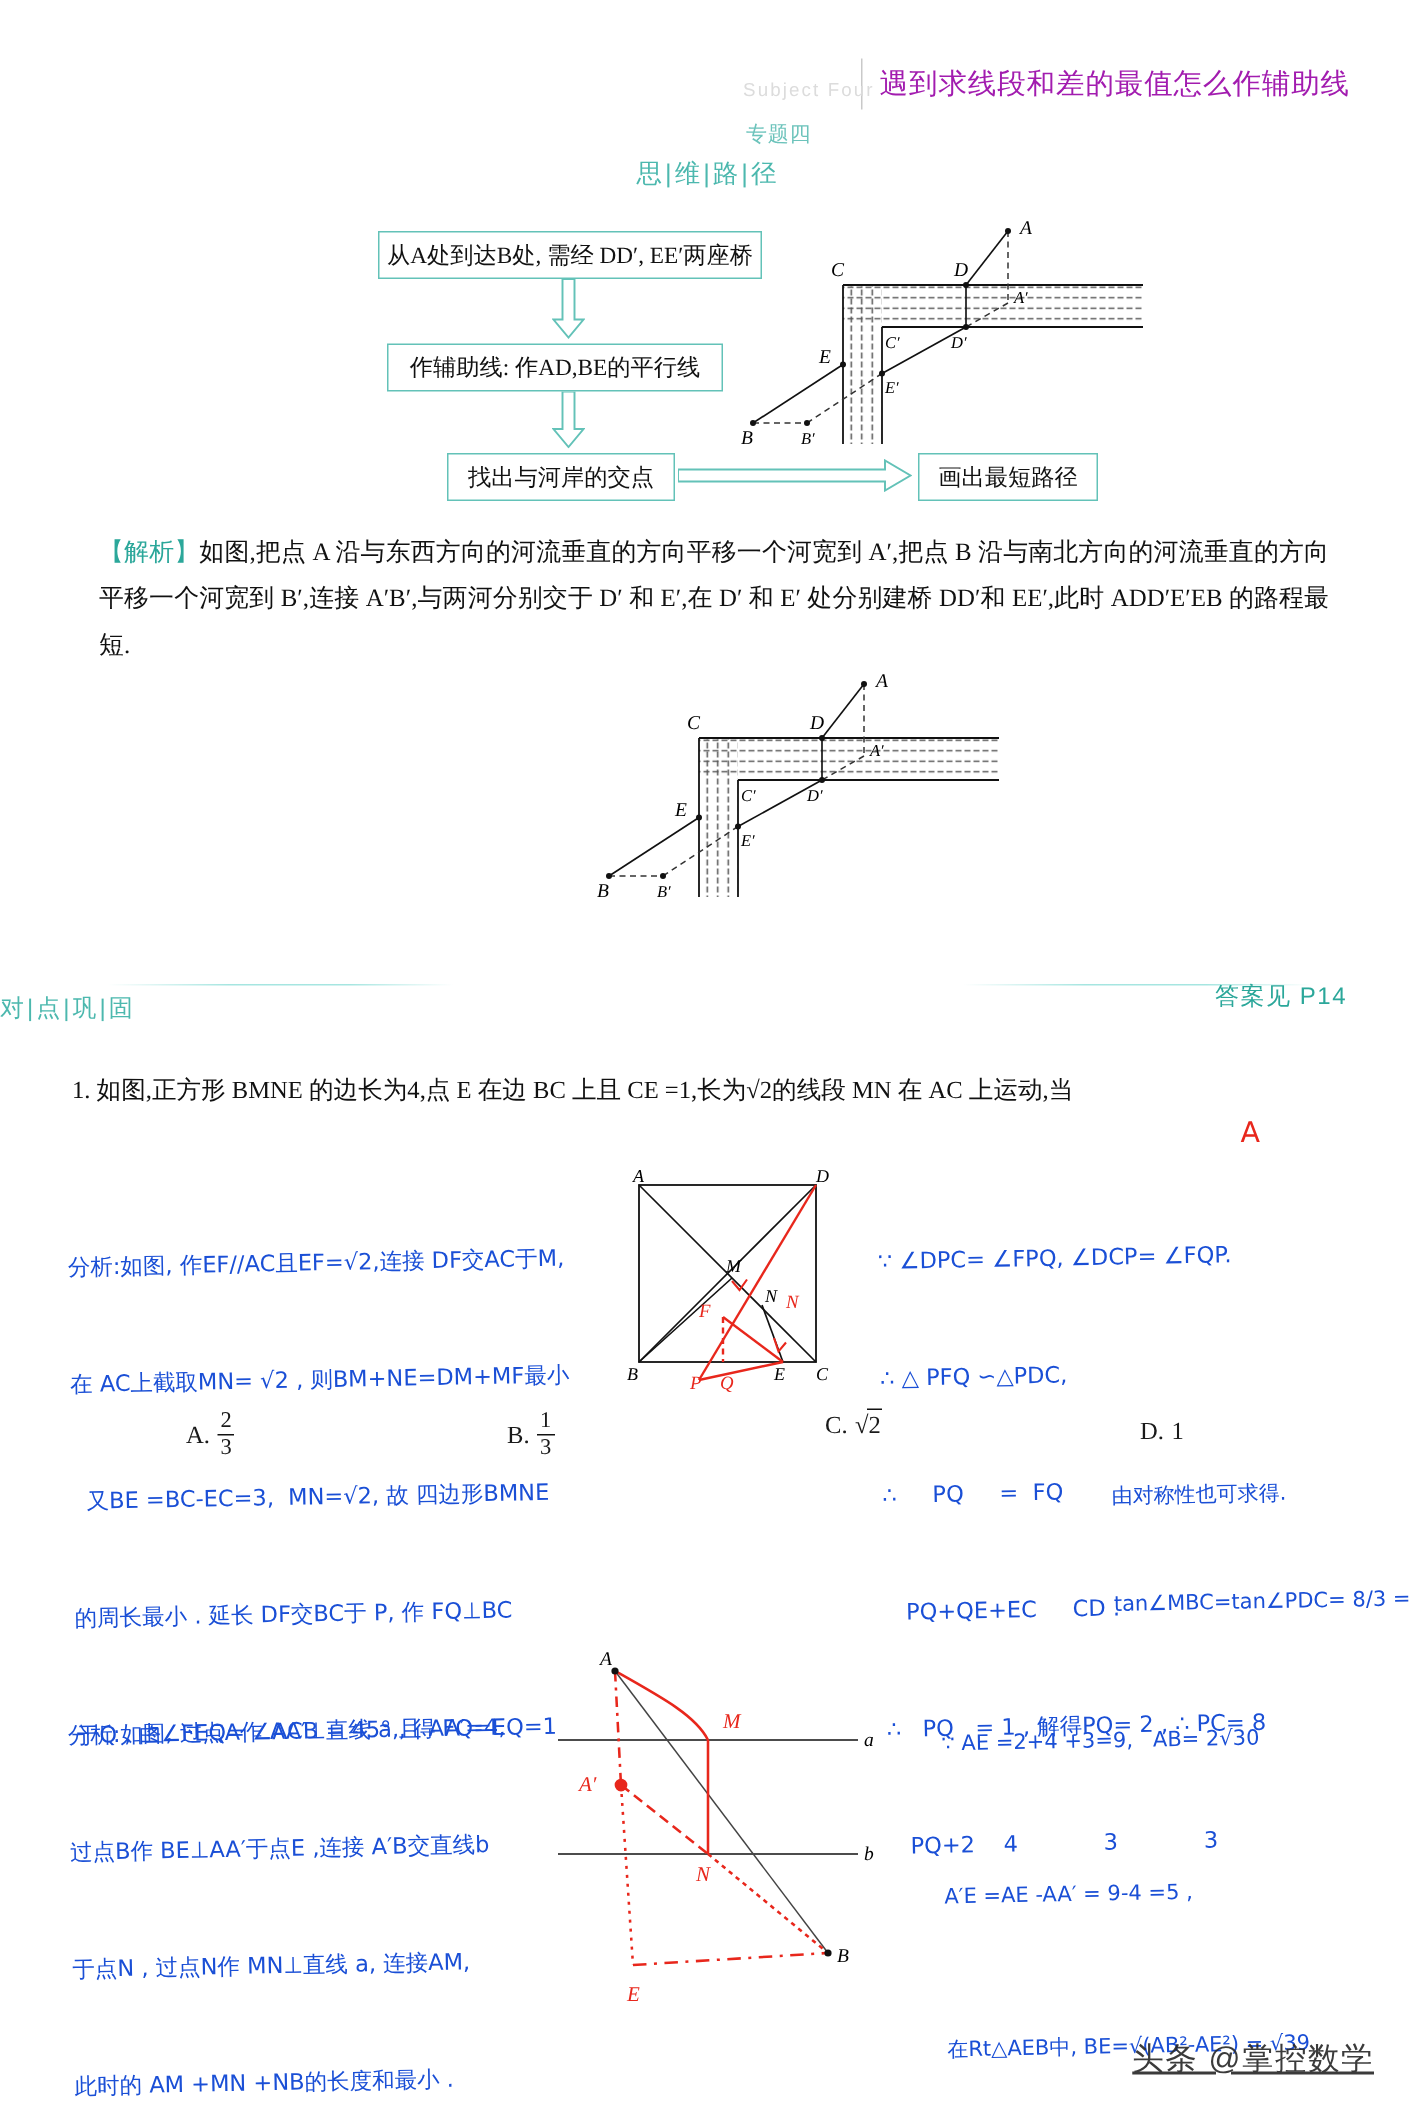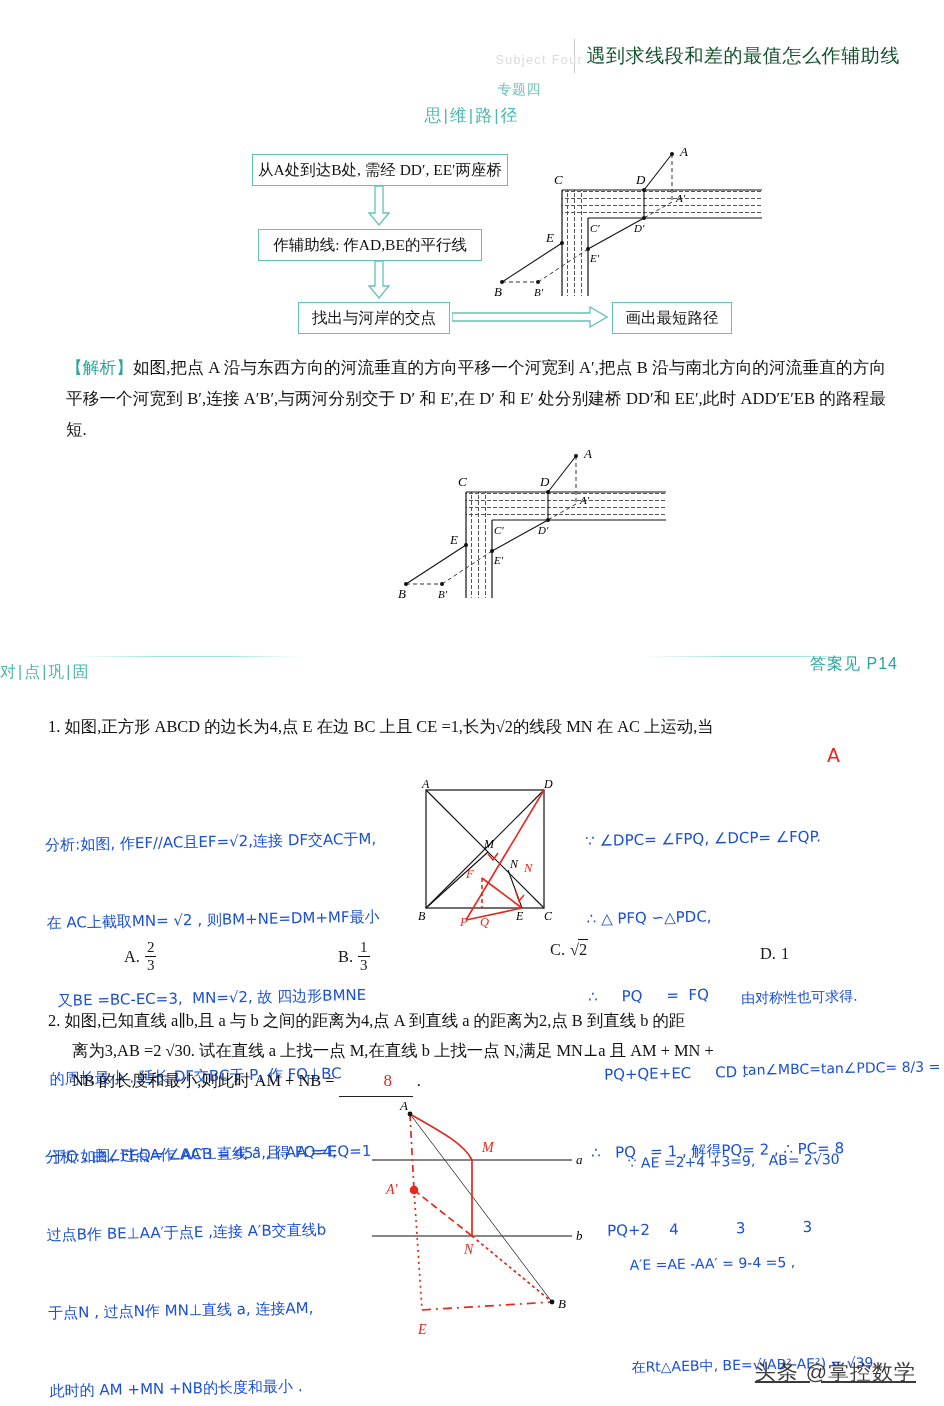--- a/index.html
+++ b/index.html
@@ -9,21 +9,21 @@
 
   
   .header{position:absolute;left:0;top:36px;width:944px;height:46px;}
   .hdr-inner{position:absolute;right:44px;top:0;display:flex;align-items:center;gap:11px;}
   .subj{position:relative;width:66px;height:40px;}
   .subj-cn{position:absolute;left:0;top:2px;font-size:14px;color:#6cc3bb;
            font-family:"Liberation Sans",sans-serif;letter-spacing:.5px;line-height:1;margin-top:44px;}
   .subj-en{position:absolute;left:-2px;top:18px;font-size:12.5px;color:#dcdcdc;
            font-family:"Liberation Sans",sans-serif;letter-spacing:1.4px;line-height:1;white-space:nowrap;}
   .hdr-div{width:1px;height:34px;background:#c9c9c9;}
-  .hdr-title{font-size:19px;color:#14532d;font-family:Liberation Serif, serif;
+  .hdr-title{font-size:19px;color:#a21caf;font-family:Liberation Serif, serif;
              letter-spacing:.6px;white-space:nowrap;}
 
   
   .swlj{position:absolute;left:0;top:104px;width:944px;text-align:center;
         font-size:17px;color:#4cb8ae;letter-spacing:2px;
         font-family:"Liberation Sans",sans-serif;}
 
   
   .flow{position:absolute;left:0;top:144px;width:944px;height:196px;}
   .fbox{position:absolute;border:1.3px solid #63c2b8;background:#fff;
@@ -222,21 +222,21 @@
 
   <div class="bannerwrap">
     <div class="bnline l"></div>
     <div class="bnline r"></div>
     <div class="ans-p">答案见 P14</div>
   </div>
   <div class="duidian">对|点|巩|固</div>
 
   <div class="q q1">
     <span>1.</span>
-    <span>如图,正方形 ABCD 的边长为4,点 E 在边 BC 上且 CE =1,长为√2的线段 MN 在 AC 上运动,当</span>
+    <span>如图,正方形 BMNE 的边长为4,点 E 在边 BC 上且 CE =1,长为√2的线段 MN 在 AC 上运动,当</span>
   </div>
   <div class="hw-a" style="left:827px;top:744px;">A</div>
 
   <svg class="fig" style="left:404px;top:780px;" width="176" height="148" viewBox="0 0 176 148">
     <rect x="22" y="10" width="118" height="118" fill="none" stroke="#111" stroke-width="1.2"></rect>
     <line x1="22" y1="10" x2="140" y2="128" stroke="#111" stroke-width="1.1"></line>
     <line x1="140" y1="10" x2="22" y2="128" stroke="#111" stroke-width="1.1"></line>
     <line x1="22" y1="128" x2="118" y2="128" stroke="#111" stroke-width="0"></line>
 
     <line x1="22" y1="128" x2="84" y2="72" stroke="#111" stroke-width="1.1"></line>
@@ -307,30 +307,20 @@
       <span class="lb">D.</span>
       <span>1</span>
     </div>
   </div>
 
   <div class="hw small" style="left:740px;top:938px;width:210px;">
     <div>由对称性也可求得.</div>
     <div>tan∠MBC=tan∠PDC= 8/3 = 2</div>
   </div>
 
-  <div class="q q2">
-    <span>2.</span>
-    <span>如图,已知直线 a∥b,且 a 与 b 之间的距离为4,点 A 到直线 a 的距离为2,点 B 到直线 b 的距</span>
-    <span class="indent">离为3,AB =2 √30. 试在直线 a 上找一点 M,在直线 b 上找一点 N,满足 MN⊥a 且 AM + MN +</span>
-    <span class="indent">
-      <span>NB 的长度和最小,则此时 AM + NB =</span>
-      <span class="blank-u">8</span>
-      <span>.</span>
-    </span>
-  </div>
 
   <svg class="fig" style="left:372px;top:1090px;" width="248" height="260" viewBox="0 0 248 260">
     <line x1="0" y1="70" x2="200" y2="70" stroke="#111" stroke-width="1.1"></line>
     <line x1="0" y1="146" x2="200" y2="146" stroke="#111" stroke-width="1.1"></line>
     <line x1="38" y1="24" x2="180" y2="212" stroke="#444" stroke-width="1"></line>
     <g stroke="#e8271c" stroke-width="1.7" fill="none">
       <path d="M38,24 C70,42 92,54 100,70"></path>
       <line x1="100" y1="70" x2="100" y2="146"></line>
       <line x1="38" y1="24" x2="42" y2="100" stroke-dasharray="7 4 2 4"></line>
       <line x1="42" y1="100" x2="100" y2="146" stroke-dasharray="7 4"></line>

